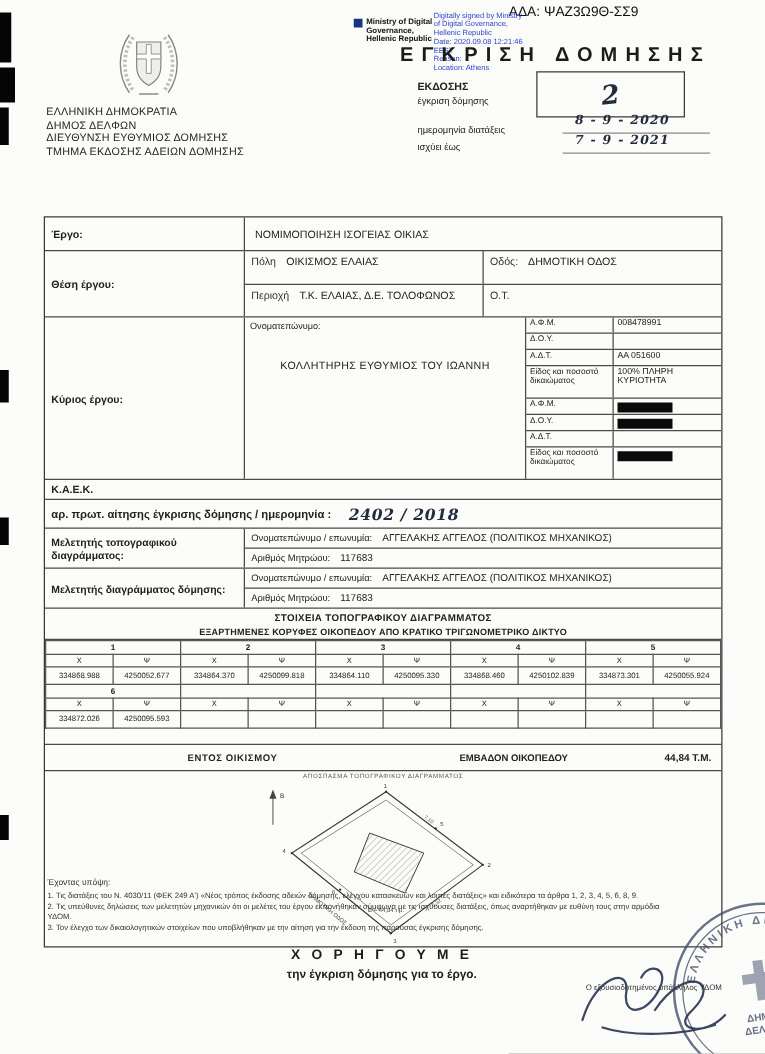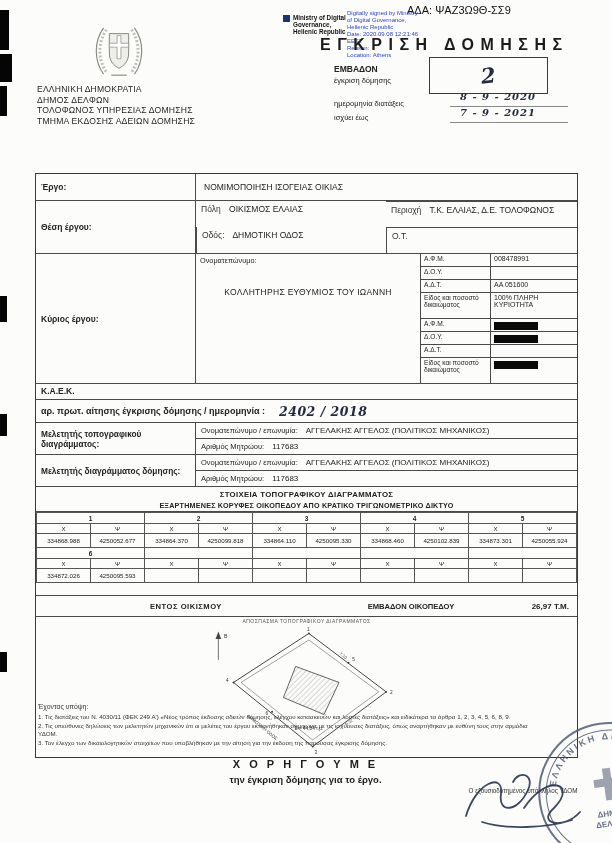--- a/index.html
+++ b/index.html
@@ -104,21 +104,21 @@
       <path d="M43,10 C52,23 52,41 43,54" stroke-width="3" stroke-dasharray="2,2" opacity=".55"></path>
       <path d="M22,57 h16" stroke-width="1.2"></path>
     </g>
     <path d="M20,14 h20 v20 c0,9 -5,13 -10,16 c-5,-3 -10,-7 -10,-16 z" fill="#efefea" stroke="#84847e" stroke-width="1"></path>
     <path d="M28,16 h4 v8 h8 v4 h-8 v12 h-4 v-12 h-8 v-4 h8 z" fill="#ffffff" stroke="#84847e" stroke-width="0.7"></path>
   </svg>
 
   <div class="agency">
     <div>ΕΛΛΗΝΙΚΗ ΔΗΜΟΚΡΑΤΙΑ</div>
     <div>ΔΗΜΟΣ ΔΕΛΦΩΝ</div>
-    <div>ΤΟΛΟΦΩΝΟΣ ΥΠΗΡΕΣΙΑΣ ΔΟΜΗΣΗΣ</div>
+    <div>ΔΙΕΥΘΥΝΣΗ ΕΥΘΥΜΙΟΣ ΔΟΜΗΣΗΣ</div>
     <div>ΤΜΗΜΑ ΕΚΔΟΣΗΣ ΑΔΕΙΩΝ ΔΟΜΗΣΗΣ</div>
   </div>
 
   <div class="ministry">
     <span class="mlogo-mark"></span>
     <div class="mlines">
       <div>Ministry of Digital</div>
       <div>Governance,</div>
       <div>Hellenic Republic</div>
     </div>
@@ -129,21 +129,21 @@
     <div>of Digital Governance,</div>
     <div>Hellenic Republic</div>
     <div>Date: 2020.09.08 12:21:46</div>
     <div>EEST</div>
     <div>Reason:</div>
     <div>Location: Athens</div>
   </div>
 
   <div class="title">ΕΓΚΡΙΣΗ ΔΟΜΗΣΗΣ</div>
 
-  <div class="num-label">ΕΜΒΑΔΟΝ</div>
+  <div class="num-label">ΕΚΔΟΣΗΣ</div>
   <div class="num-sublabel">έγκριση δόμησης</div>
   <div class="num-box">
     <span class="hand hand-big">2</span>
   </div>
 
   <div class="date-labels">
     <div>ημερομηνία διατάξεις</div>
     <div>ισχύει έως</div>
   </div>
   <div class="date-values">
@@ -158,27 +158,27 @@
       <div class="fvalue">ΝΟΜΙΜΟΠΟΙΗΣΗ ΙΣΟΓΕΙΑΣ ΟΙΚΙΑΣ</div>
     </div>
 
     <div class="frow h52">
       <div class="flabel">Θέση έργου:</div>
       <div class="thesi-grid">
         <div class="thesi-cell">
           <span class="lab">Πόλη</span>
           <span>ΟΙΚΙΣΜΟΣ ΕΛΑΙΑΣ</span>
         </div>
+        <div class="thesi-cell bl">
+          <span class="lab">Οδός:</span>
+          <span>ΔΗΜΟΤΙΚΗ ΟΔΟΣ</span>
+        </div>
         <div class="thesi-cell bt">
           <span class="lab">Περιοχή</span>
           <span>Τ.Κ. ΕΛΑΙΑΣ, Δ.Ε. ΤΟΛΟΦΩΝΟΣ</span>
-        </div>
-        <div class="thesi-cell bl">
-          <span class="lab">Οδός:</span>
-          <span>ΔΗΜΟΤΙΚΗ ΟΔΟΣ</span>
         </div>
         <div class="thesi-cell bl bt">
           <span class="lab">Ο.Τ.</span>
         </div>
       </div>
     </div>
 
     <div class="frow">
       <div class="flabel">Κύριος έργου:</div>
       <div class="kyrios-content">
@@ -341,21 +341,21 @@
           </tr>
         </tbody>
           </table>
         <div class="coords-filler"></div>
       </div>
     </div>
 
     <div class="frow h20" style="align-items:center;">
       <div class="emv1">ΕΝΤΟΣ ΟΙΚΙΣΜΟΥ</div>
       <div class="emv2">ΕΜΒΑΔΟΝ ΟΙΚΟΠΕΔΟΥ</div>
-      <div class="emv3">26,97 Τ.Μ.</div>
+      <div class="emv3">44,84 Τ.Μ.</div>
     </div>
 
     <div class="frow siteplan-row">
       <div class="plan-caption">ΑΠΟΣΠΑΣΜΑ ΤΟΠΟΓΡΑΦΙΚΟΥ ΔΙΑΓΡΑΜΜΑΤΟΣ</div>
       <svg width="232" height="132" viewBox="0 0 232 140">
         <defs>
           <pattern id="hatch" width="4" height="4" patternUnits="userSpaceOnUse" patternTransform="rotate(45)">
             <line x1="0" y1="0" x2="0" y2="4" stroke="#8a8a8a" stroke-width="0.7"></line>
           </pattern>
         </defs>

